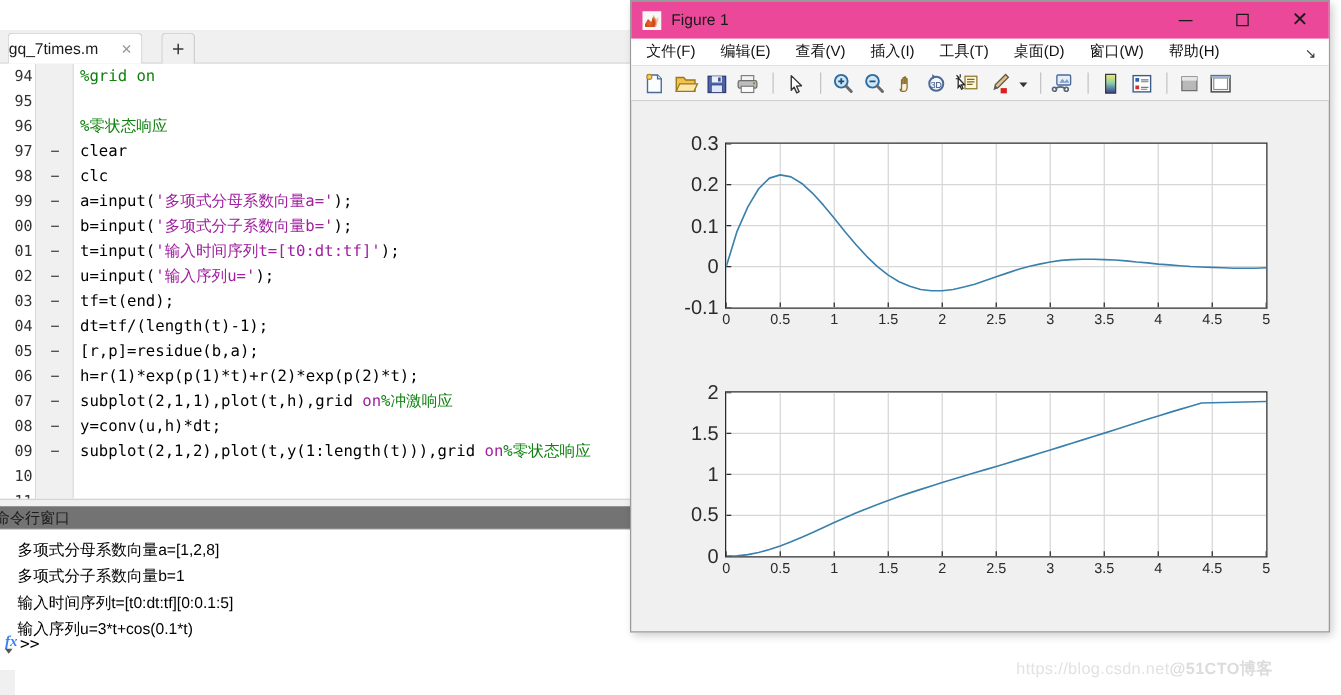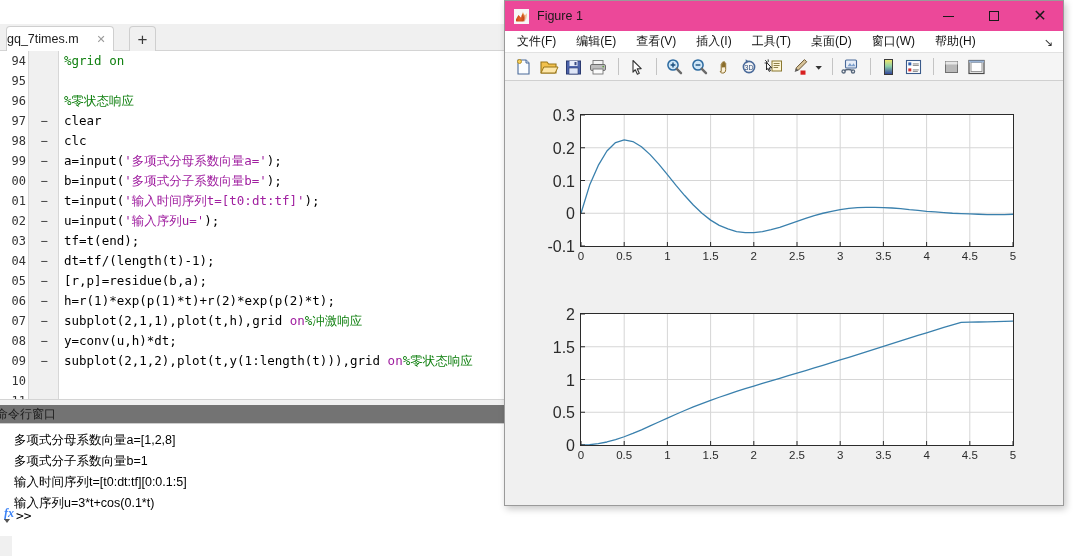--- a/index.html
+++ b/index.html
@@ -624,14 +624,17 @@
           <div class="ytick-label" style="left: 31px; top: 225px; width: 38px;">2</div>
           <div class="ytick-label" style="left: 31px; top: 257.75px; width: 38px;">1.5</div>
           <div class="ytick-label" style="left: 31px; top: 290.5px; width: 38px;">1</div>
           <div class="ytick-label" style="left: 31px; top: 323.25px; width: 38px;">0.5</div>
           <div class="ytick-label" style="left: 31px; top: 356px; width: 38px;">0</div>
         </div>
 
     </div>
   </div>
 
+  <div id="watermark">
+    <span>https://blog.csdn.net</span><span class="wm2">@51CTO博客</span>
+  </div>
 
 </div>
 
 </body></html>

